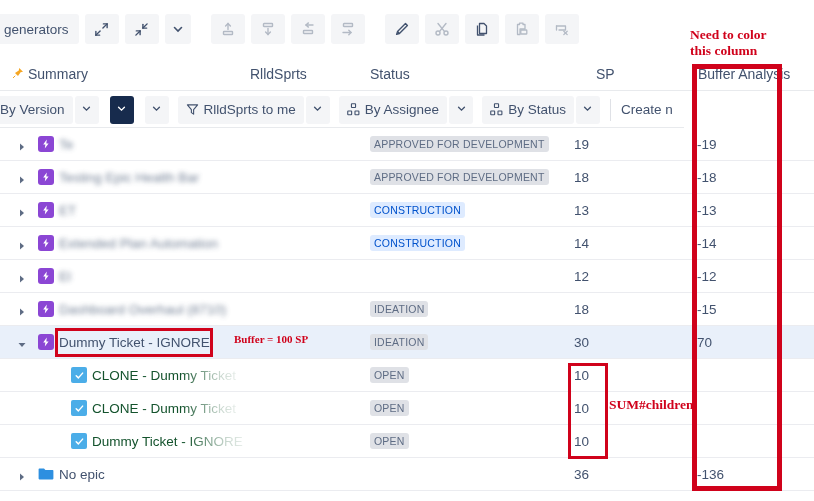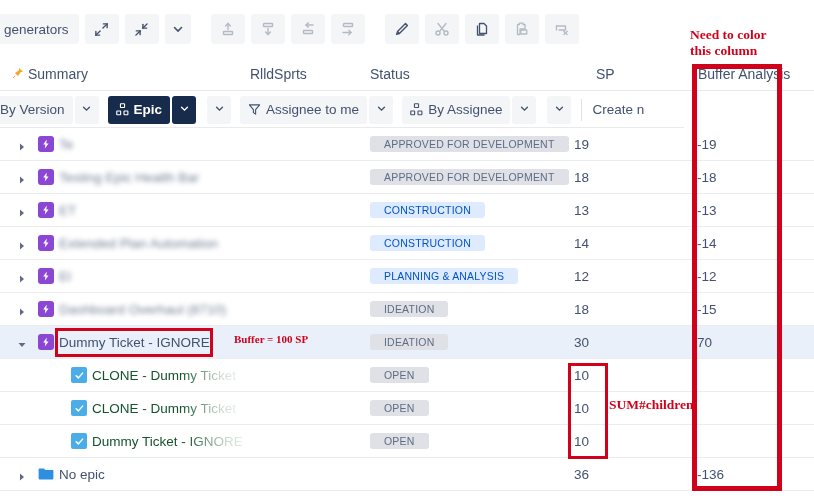--- a/index.html
+++ b/index.html
@@ -165,21 +165,21 @@
   }
   .summary-txt.partial-blur {
     -webkit-mask-image: linear-gradient(to right, #000 0%, #000 62%, rgba(0,0,0,0.25) 88%, rgba(0,0,0,0.1) 100%);
             mask-image: linear-gradient(to right, #000 0%, #000 62%, rgba(0,0,0,0.25) 88%, rgba(0,0,0,0.1) 100%);
   }
 
   .badge {
     position: absolute; left: 370px; top: 8px;
     height: 16px;
     line-height: 16px;
-    padding: 0 14px;
+    padding: 0 4px;
     font-size: 10.5px;
     letter-spacing: 0.2px;
     border-radius: 3px;
     white-space: nowrap;
   }
   .badge.gray { background: #dfe1e6; color: #5e6c84; }
   .badge.blue { background: #deebff; color: #0052cc; }
 
   .sp-val {
     position: absolute; left: 574px; top: 9px;
@@ -384,49 +384,39 @@
 <div class="filter-bar" id="filter-bar">
     <div class="fchip first">
       <span>By Version</span>
     </div>
     <div class="fcaret">
       <span><svg width="11" height="11" viewBox="0 0 12 12" fill="none" stroke="#42526e" stroke-width="1.5" stroke-linecap="round">
           <path d="M2.8 4.6 L6 7.8 L9.2 4.6"></path>
         </svg></span>
     </div>
     <div class="fsep"></div>
-    <div class="fchip active">
-      <span class="ic">
-        <svg width="13" height="13" viewBox="0 0 14 14" fill="none" stroke="#ffffff" stroke-width="1.2">
-          <rect x="4.8" y="0.8" width="4.4" height="4" rx="0.5"></rect>
-          <rect x="0.8" y="8.6" width="4.2" height="4" rx="0.5"></rect>
-          <rect x="8.6" y="8.6" width="4.2" height="4" rx="0.5"></rect>
-        </svg>
-      </span>
-      <span>Epic</span>
-    </div>
     <div class="fcaret active">
       <span><svg width="11" height="11" viewBox="0 0 12 12" fill="none" stroke="#ffffff" stroke-width="1.5" stroke-linecap="round">
           <path d="M2.8 4.6 L6 7.8 L9.2 4.6"></path>
         </svg></span>
     </div>
     <div class="fsep"></div>
     <div class="fcaret">
       <span><svg width="11" height="11" viewBox="0 0 12 12" fill="none" stroke="#42526e" stroke-width="1.5" stroke-linecap="round">
           <path d="M2.8 4.6 L6 7.8 L9.2 4.6"></path>
         </svg></span>
     </div>
     <div class="fsep"></div>
     <div class="fchip">
       <span class="ic">
         <svg width="13" height="13" viewBox="0 0 14 14" fill="none" stroke="#42526e" stroke-width="1.2" stroke-linejoin="round">
           <path d="M1.5 2 L12.5 2 L8.2 7.2 L8.2 12 L5.8 10.4 L5.8 7.2 Z"></path>
         </svg>
       </span>
-      <span>Assignee to me</span>
+      <span>RlldSprts to me</span>
     </div>
     <div class="fcaret">
       <span><svg width="11" height="11" viewBox="0 0 12 12" fill="none" stroke="#42526e" stroke-width="1.5" stroke-linecap="round">
           <path d="M2.8 4.6 L6 7.8 L9.2 4.6"></path>
         </svg></span>
     </div>
     <div class="fsep"></div>
     <div class="fchip">
       <span class="ic">
         <svg width="13" height="13" viewBox="0 0 14 14" fill="none" stroke="#42526e" stroke-width="1.2">
@@ -436,20 +426,30 @@
         </svg>
       </span>
       <span>By Assignee</span>
     </div>
     <div class="fcaret">
       <span><svg width="11" height="11" viewBox="0 0 12 12" fill="none" stroke="#42526e" stroke-width="1.5" stroke-linecap="round">
           <path d="M2.8 4.6 L6 7.8 L9.2 4.6"></path>
         </svg></span>
     </div>
     <div class="fsep"></div>
+    <div class="fchip">
+      <span class="ic">
+        <svg width="13" height="13" viewBox="0 0 14 14" fill="none" stroke="#42526e" stroke-width="1.2">
+          <rect x="4.8" y="0.8" width="4.4" height="4" rx="0.5"></rect>
+          <rect x="0.8" y="8.6" width="4.2" height="4" rx="0.5"></rect>
+          <rect x="8.6" y="8.6" width="4.2" height="4" rx="0.5"></rect>
+        </svg>
+      </span>
+      <span>By Status</span>
+    </div>
     <div class="fcaret">
       <span><svg width="11" height="11" viewBox="0 0 12 12" fill="none" stroke="#42526e" stroke-width="1.5" stroke-linecap="round">
           <path d="M2.8 4.6 L6 7.8 L9.2 4.6"></path>
         </svg></span>
     </div>
     <div class="vline"></div>
     <div class="create-txt">Create n</div>
   </div>
 
 <div class="table" id="issue-table">
@@ -512,21 +512,20 @@
     <div class="row">
       <span class="twisty"><svg width="10" height="10" viewBox="0 0 10 10" fill="#5e6c84">
           <path d="M3 1.5 L7 5 L3 8.5 Z"></path>
         </svg></span>
       <span class="type-icon epic">
         <svg width="10" height="10" viewBox="0 0 10 10" fill="#ffffff">
           <path d="M5.8 0.6 L2.2 5.4 L4.4 5.4 L3.8 9.4 L7.6 4.4 L5.3 4.4 Z"></path>
         </svg>
       </span>
       <span class="summary-txt epic blurred">El</span>
-      <span class="badge blue">PLANNING &amp; ANALYSIS</span>
       <span class="sp-val">12</span>
       <span class="buf-val">-12</span>
     </div>
     <div class="row">
       <span class="twisty"><svg width="10" height="10" viewBox="0 0 10 10" fill="#5e6c84">
           <path d="M3 1.5 L7 5 L3 8.5 Z"></path>
         </svg></span>
       <span class="type-icon epic">
         <svg width="10" height="10" viewBox="0 0 10 10" fill="#ffffff">
           <path d="M5.8 0.6 L2.2 5.4 L4.4 5.4 L3.8 9.4 L7.6 4.4 L5.3 4.4 Z"></path>

